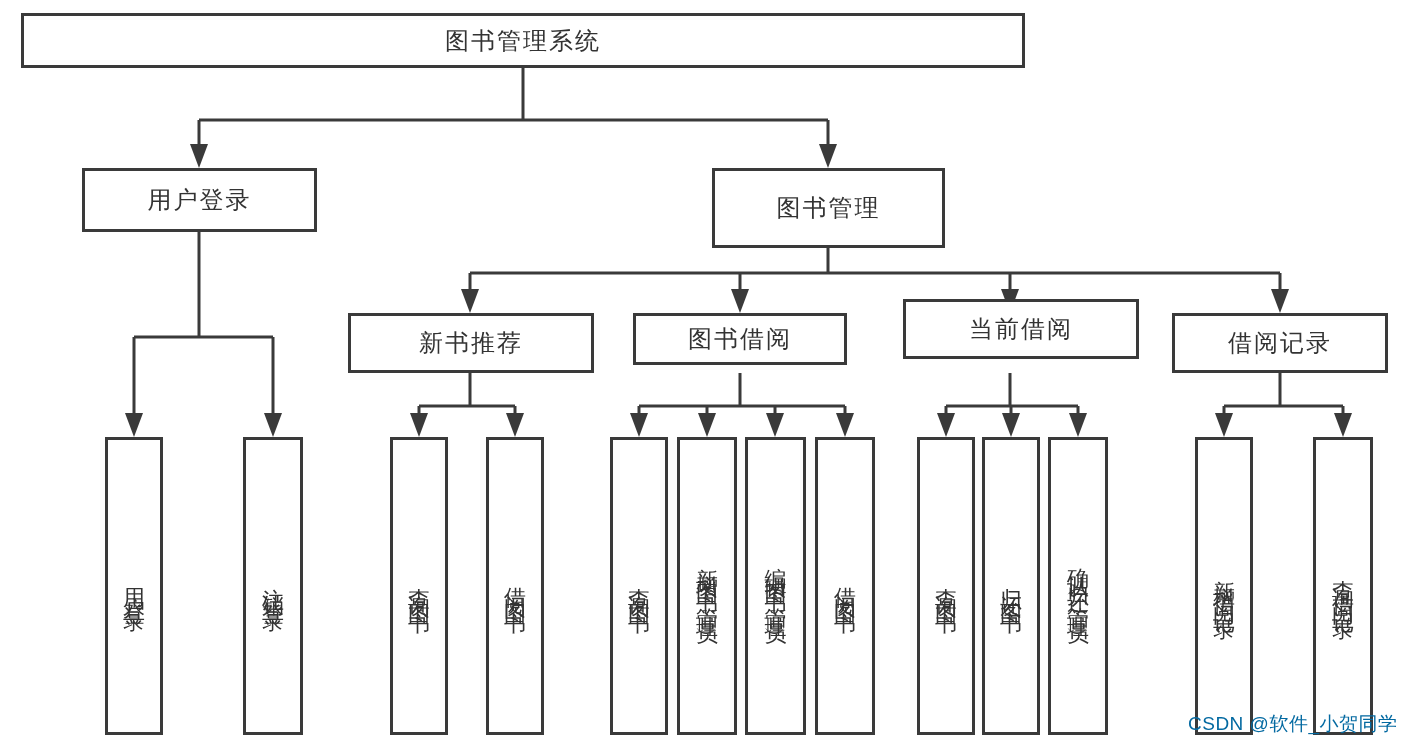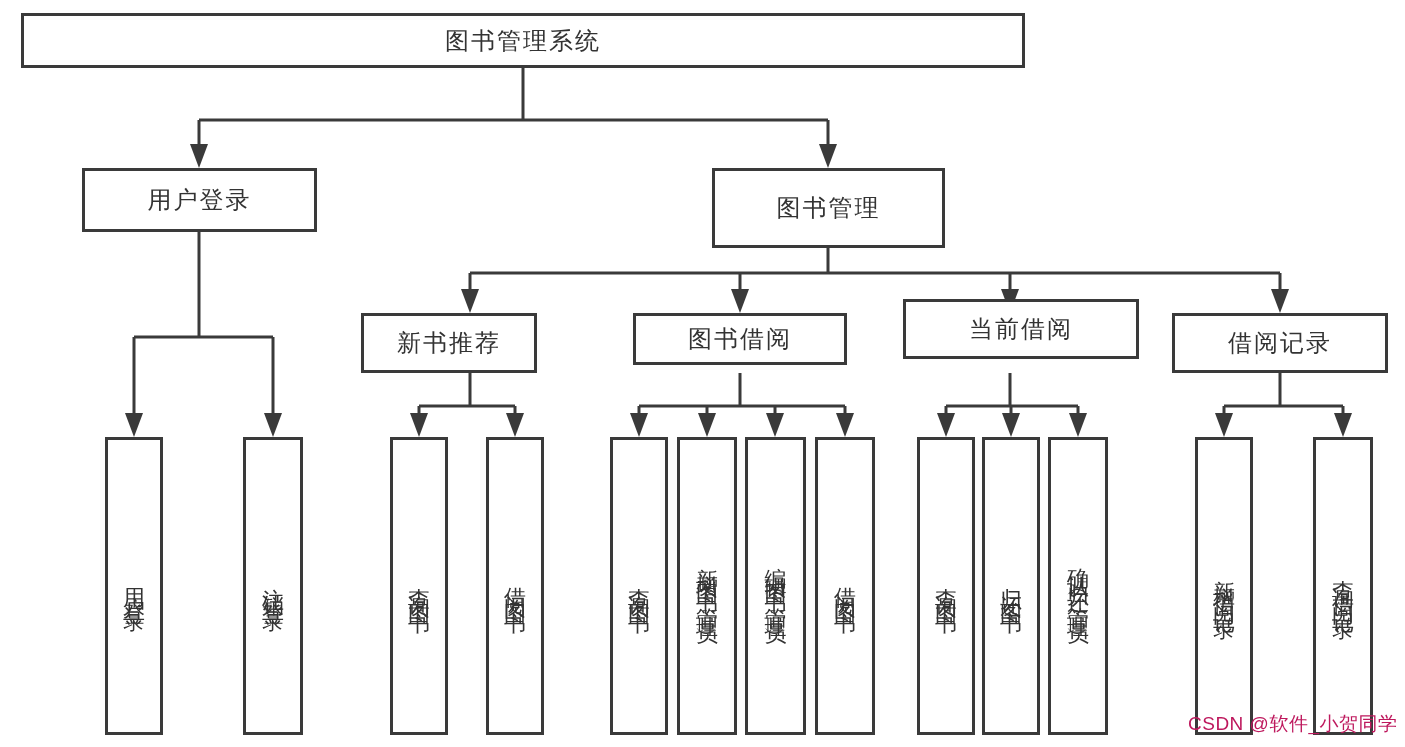--- a/index.html
+++ b/index.html
@@ -15,21 +15,21 @@
     border:3px solid #3a3a3a;color:#333333;z-index:2;
     display:flex;align-items:center;justify-content:center;
   }
   .node.h .label{font-size:24px;letter-spacing:2px;white-space:nowrap;}
   .node.v .label{
     writing-mode:vertical-rl;text-orientation:mixed;
     font-size:22px;letter-spacing:8px;line-height:1;white-space:nowrap;
   }
   .watermark{
     position:absolute;left:1188px;top:711px;z-index:5;
-    font-size:19px;color:#be185d;white-space:nowrap;letter-spacing:0.5px;
+    font-size:19px;color:#0369a1;white-space:nowrap;letter-spacing:0.5px;
   }
 </style>
 </head>
 <body>
 
 <div class="canvas">
 
   <svg class="connectors" width="1405" height="747">
     <g>
       <path d="M523 68 V120 M199 120 H828 M199 120 V150 M828 120 V150"></path>
@@ -77,21 +77,21 @@
     <span class="label">图书管理系统</span>
   </div>
 
   <div class="node h" style="left:82px;top:168px;width:235px;height:64px">
     <span class="label">用户登录</span>
   </div>
   <div class="node h" style="left:712px;top:168px;width:233px;height:80px">
     <span class="label">图书管理</span>
   </div>
 
-  <div class="node h" style="left:361px;top:313px;width:176px;height:60px">
+  <div class="node h" style="left:348px;top:313px;width:246px;height:60px">
     <span class="label">新书推荐</span>
   </div>
   <div class="node h" style="left:633px;top:313px;width:214px;height:52px">
     <span class="label">图书借阅</span>
   </div>
   <div class="node h" style="left:903px;top:299px;width:236px;height:60px">
     <span class="label">当前借阅</span>
   </div>
   <div class="node h" style="left:1172px;top:313px;width:216px;height:60px">
     <span class="label">借阅记录</span>

